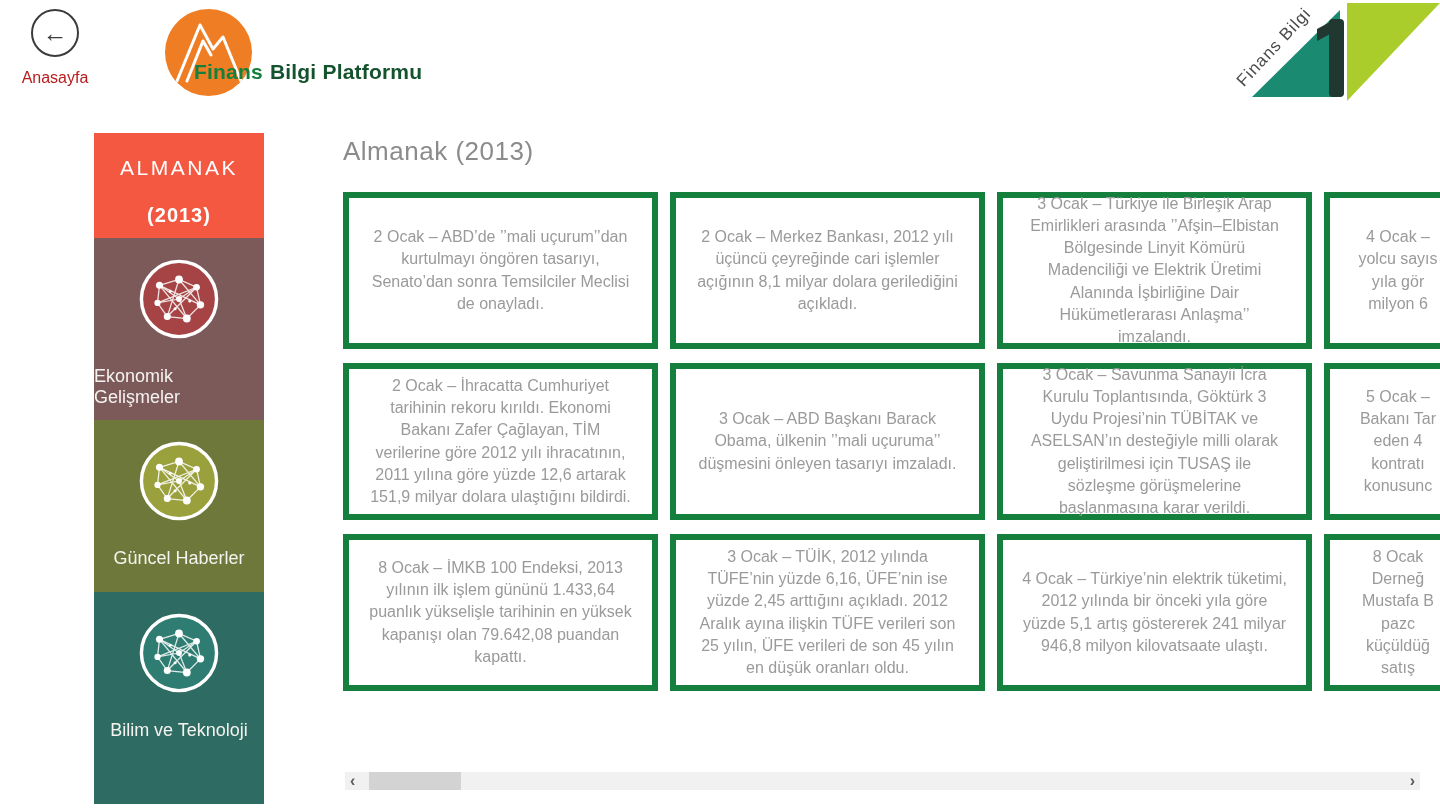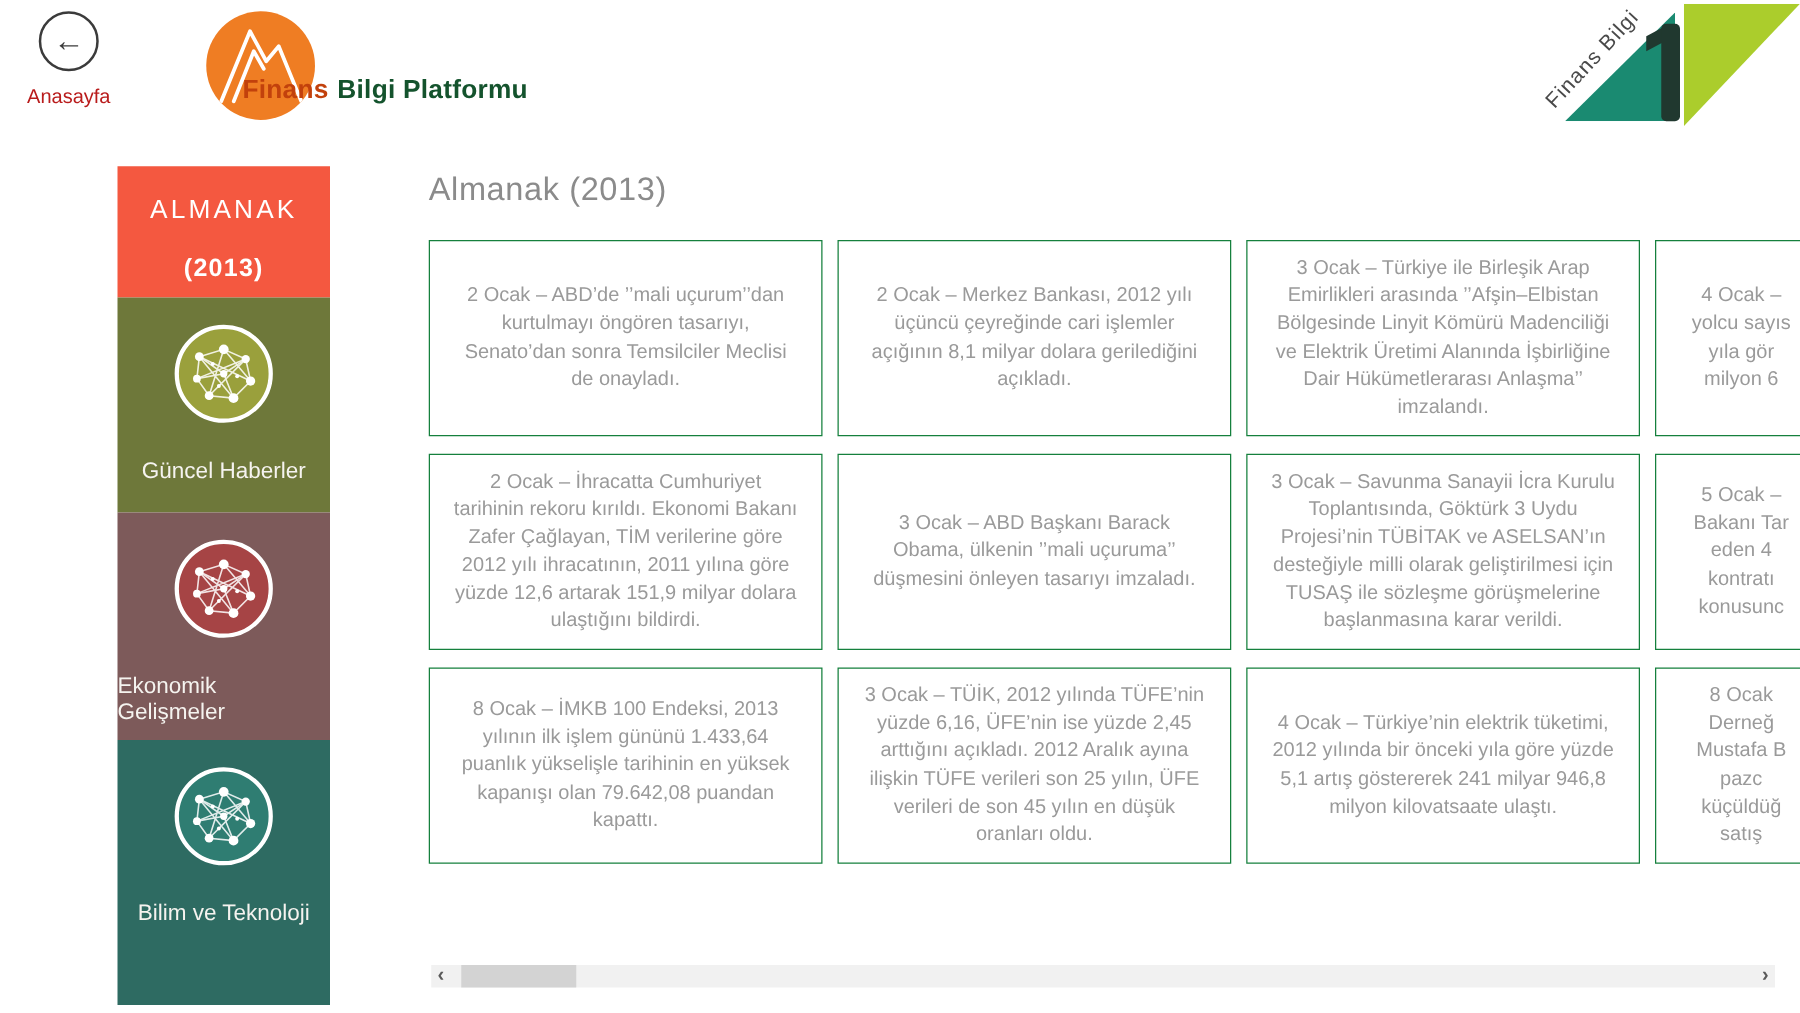--- a/index.html
+++ b/index.html
@@ -11,21 +11,21 @@
   .back-btn { left:31px; top:9px; width:48px; height:48px; border:2px solid #3b3b3b;
               border-radius:50%; display:flex; align-items:center; justify-content:center;
               color:#3b3b3b; font-size:25px; cursor:pointer; background:#fff; }
   .back-label { left:0px; top:69px; width:110px; text-align:center; color:#b91c1c; font-size:16px; }
 
   .logo-circle { left:165px; top:9px; width:87px; height:87px; background:#ef7d23;
                  border-radius:50%; overflow:hidden; }
   .logo-circle svg { position:absolute; left:0; top:0; }
   .logo-text { left:194px; top:60px; display:flex; gap:7px; font-size:21px; font-weight:bold;
                letter-spacing:0.2px; white-space:nowrap; }
-  .logo-text .p1 { color:#c2410c; position:relative; z-index:3; }
+  .logo-text .p1 { color:#15803d; position:relative; z-index:3; }
   .logo-text .p2 { color:#14532d; }
 
   
   .tri-teal { left:1252px; top:10px; width:88px; height:87px; background:#1a8a71;
               clip-path:polygon(0 100%, 100% 0, 100% 100%); }
   .tri-lime { left:1347px; top:3px; width:93px; height:98px; background:#abcd2c;
               clip-path:polygon(0 0, 100% 0, 0 100%); }
   .one-bar  { left:1329px; top:19px; width:15px; height:78px; background:#20382f; border-radius:4px; }
   .one-flag { left:1317px; top:25px; width:15px; height:12px; background:#20382f; transform:skewY(-28deg); }
   .corner-text { left:1240px; top:74px; color:#4a4a4a; font-size:17px; letter-spacing:1px;
@@ -49,21 +49,21 @@
   .item-econ .net-icon { color:#a64445; }
   .item-news { height:172px; background:#6e783a; }
   .item-news .net-icon { color:#9aa03c; }
   .item-tech { height:212px; background:#2e6b62; }
   .item-tech .net-icon { color:#2f7d72; }
 
   
   .grid { left:343px; top:192px; width:1296px; display:grid;
           grid-template-columns:repeat(4, 315px); grid-auto-rows:157px;
           column-gap:12px; row-gap:14px; }
-  .card { background:#fff; border:1px solid #15803d; display:flex; align-items:center;
+  .card { background:#fff; border:6px solid #15803d; display:flex; align-items:center;
           justify-content:center; padding:10px 19px; text-align:center;
           color:#9a9a9a; font-size:16px; line-height:1.38; cursor:pointer; }
   .card.clipped { justify-content:flex-start; padding-left:12px; }
   .card.clipped .frag { width:112px; white-space:pre-line; text-align:center; }
 
   
   .hscroll { left:345px; top:772px; width:1075px; height:18px; background:#f1f1f1; }
   .hs-thumb { left:24px; top:0; width:92px; height:18px; background:#d3d3d3; cursor:pointer; }
   .hs-arrow { top:0; height:18px; line-height:17px; font-size:16px; font-weight:bold;
               color:#5a5a5a; cursor:pointer; }
@@ -123,31 +123,31 @@
 <div class="abs one-bar"></div>
 <div class="abs corner-text">Finans Bilgi</div>
 
 <div class="abs page-title">Almanak (2013)</div>
 
 <div class="abs sidebar">
   <div class="sb-head">
     <div class="l1">ALMANAK</div>
     <div class="l2">(2013)</div>
   </div>
+  <div class="sb-item item-econ">
+    <svg class="net-icon">
+        <use href="#net"></use>
+      </svg>
+    <div class="label">Ekonomik Gelişmeler</div>
+  </div>
   <div class="sb-item item-news">
     <svg class="net-icon">
         <use href="#net"></use>
       </svg>
     <div class="label">Güncel Haberler</div>
-  </div>
-  <div class="sb-item item-econ">
-    <svg class="net-icon">
-        <use href="#net"></use>
-      </svg>
-    <div class="label">Ekonomik Gelişmeler</div>
   </div>
   <div class="sb-item item-tech">
     <svg class="net-icon">
         <use href="#net"></use>
       </svg>
     <div class="label">Bilim ve Teknoloji</div>
   </div>
 </div>
 
 <div class="abs grid">

